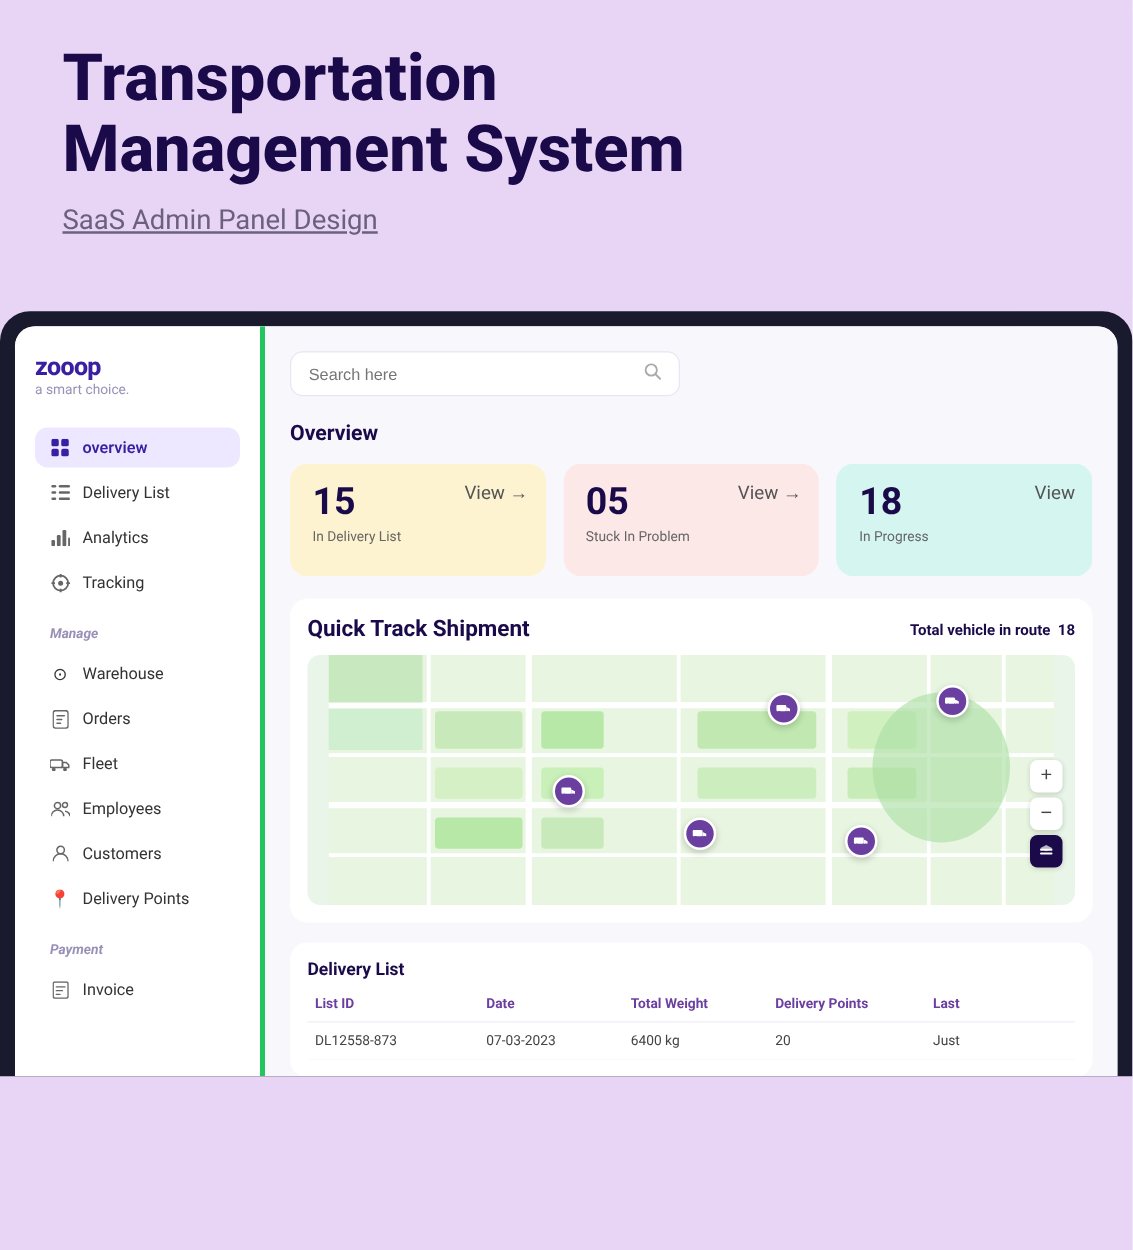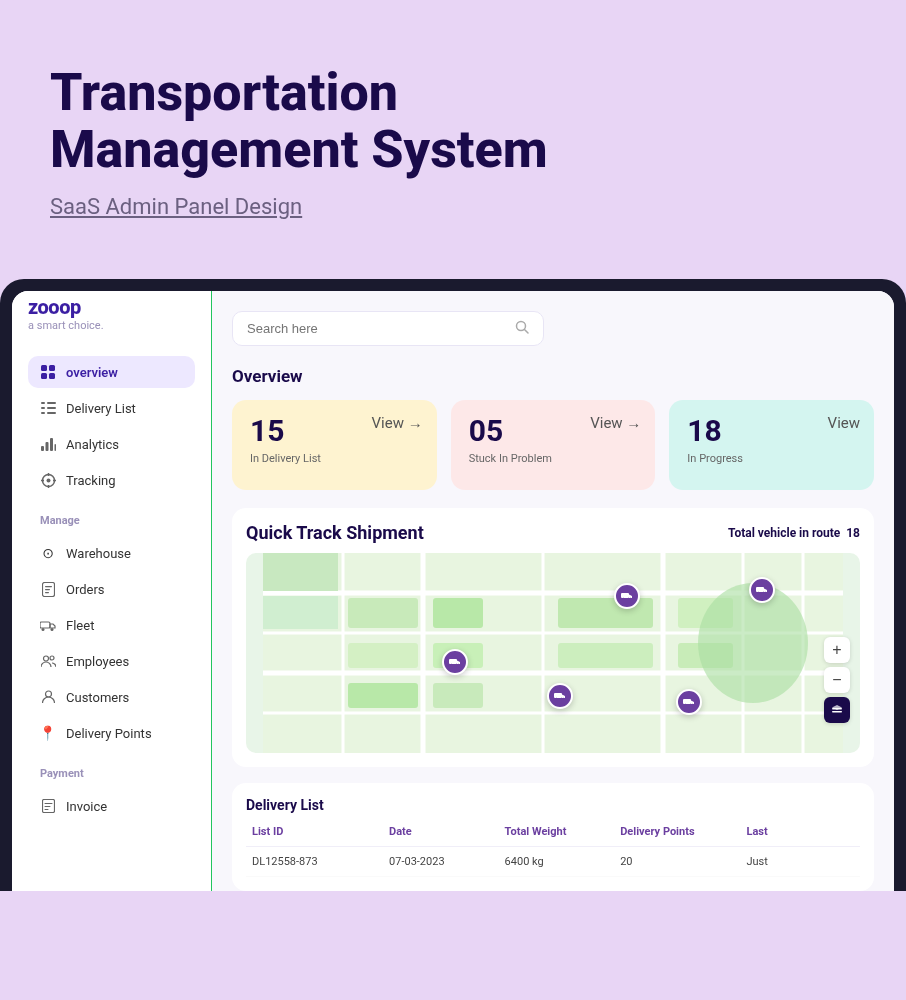--- a/index.html
+++ b/index.html
@@ -5,21 +5,21 @@
     * { box-sizing: border-box; margin: 0; padding: 0; }
     body {
       font-family: -apple-system, BlinkMacSystemFont, 'Segoe UI', Roboto, sans-serif;
       background: #e8d5f5;
       width: 906px;
       min-height: 1000px;
       overflow: hidden;
     }
 
     .hero-section {
-      padding: 64px 50px 30px 50px;
+      padding: 34px 50px 30px 50px;
       background: #e8d5f5;
       border-radius: 14px;
     }
 
     .hero-title {
       font-size: 52px;
       font-weight: 800;
       color: #1a0a4a;
       line-height: 1.1;
       margin-bottom: 16px;
@@ -55,25 +55,25 @@
       display: flex;
       flex: 1;
       overflow: hidden;
     }
 
     
     .sidebar {
       width: 200px;
       min-width: 200px;
       background: #fff;
-      padding: 4px 16px;
+      padding: 20px 16px;
       display: flex;
       flex-direction: column;
       gap: 4px;
-      border-right: 1px solid #22c55e;
+      border-right: 4px solid #22c55e;
       overflow-y: auto;
     }
 
     .logo-area {
       margin-bottom: 20px;
     }
 
     .logo-name {
       font-size: 20px;
       font-weight: 800;
@@ -113,20 +113,21 @@
       font-size: 14px;
     }
 
     .section-label {
       font-size: 11px;
       font-weight: 700;
       color: #9990b8;
       text-transform: none;
       padding: 14px 12px 6px;
       letter-spacing: 0;
+      font-style: italic;
     }
 
     
     .main-content {
       flex: 1;
       padding: 20px;
       overflow: hidden;
       background: #f8f7fc;
     }
 

